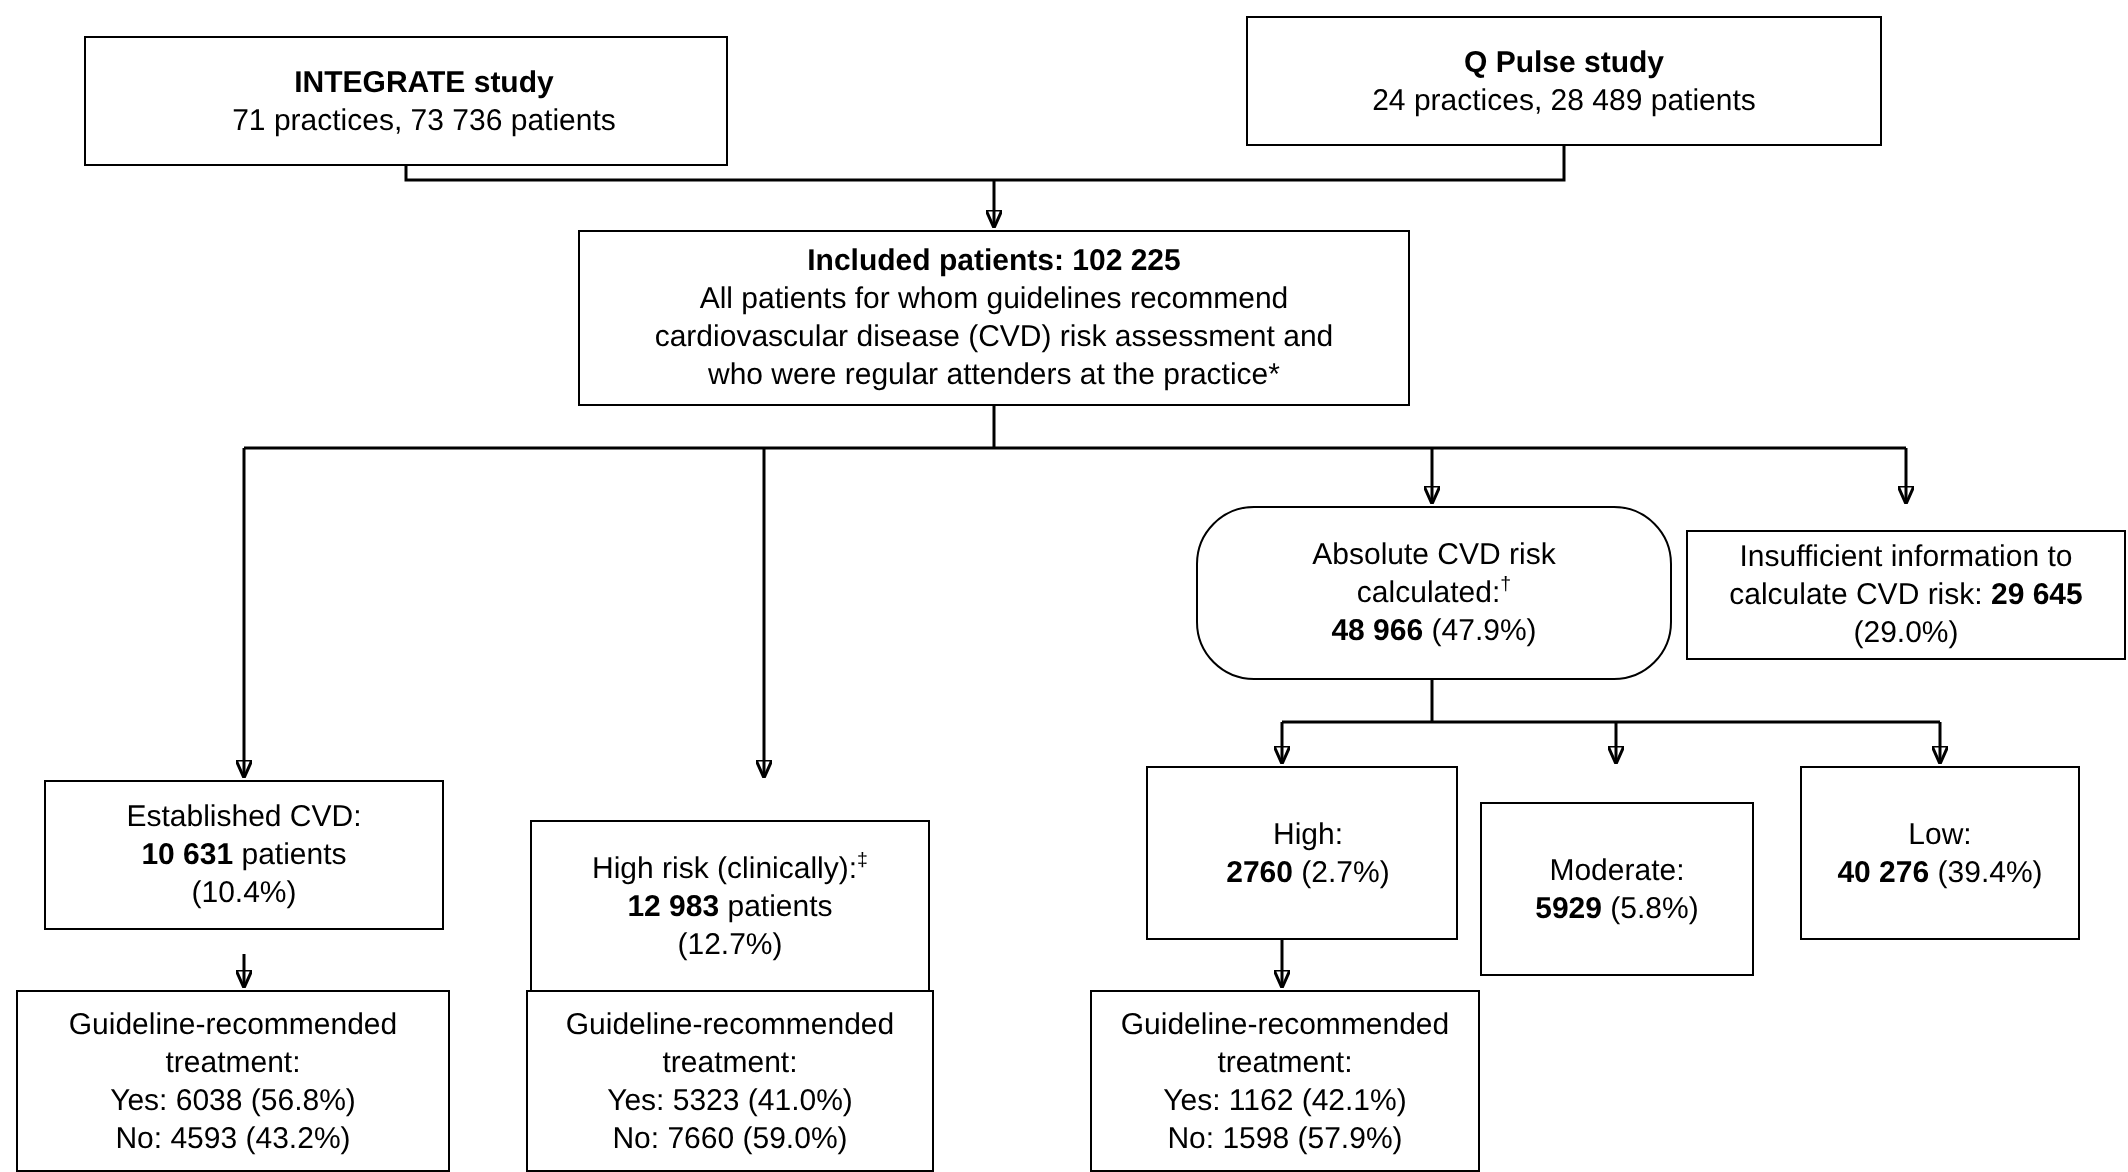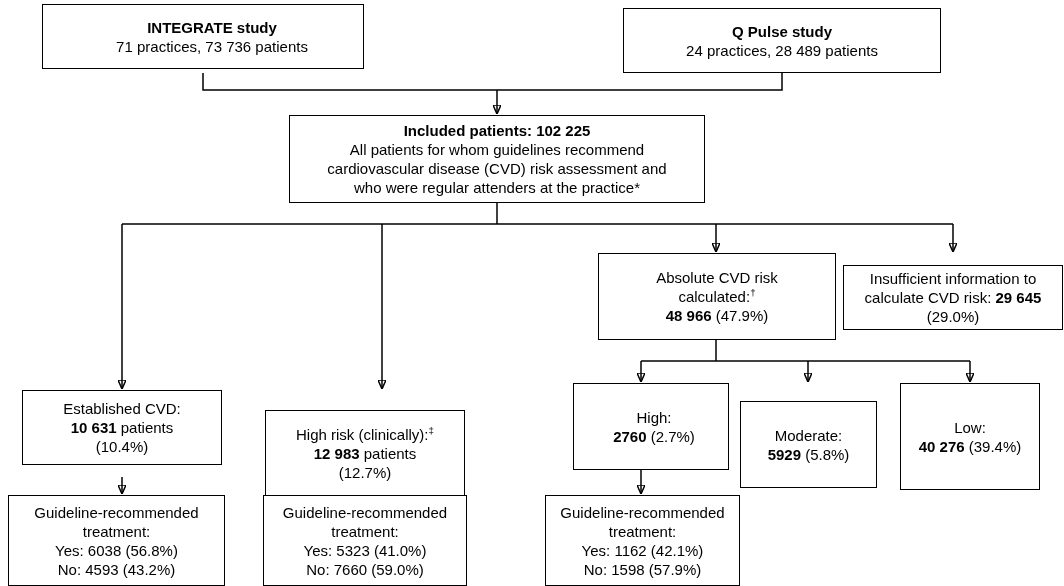--- a/index.html
+++ b/index.html
@@ -65,38 +65,38 @@
     <path d="M641,361 H970"></path>
     <path d="M641,361 V381" marker-end="url(#arrow)"></path>
     <path d="M808,361 V381" marker-end="url(#arrow)"></path>
     <path d="M970,361 V381" marker-end="url(#arrow)"></path>
 
     <path d="M122,477 V493" marker-end="url(#arrow)"></path>
     <path d="M382,477 V493" marker-end="url(#arrow)"></path>
     <path d="M641,470 V493" marker-end="url(#arrow)"></path>
   </svg>
 
-  <div class="box" style="left:42px; top:4px; width:322px; height:65px;padding-left:24px;">
+  <div class="box" style="left:42px; top:18px; width:322px; height:65px;padding-left:24px;">
     <div class="line b">INTEGRATE study</div>
     <div class="line">71 practices, 73 736 patients</div>
   </div>
 
   <div class="box" style="left:623px; top:8px; width:318px; height:65px;">
     <div class="line b">Q Pulse study</div>
     <div class="line">24 practices, 28 489 patients</div>
   </div>
 
   <div class="box" style="left:289px; top:115px; width:416px; height:88px;">
     <div class="line b">Included patients: 102 225</div>
     <div class="line">All patients for whom guidelines recommend</div>
     <div class="line">cardiovascular disease (CVD) risk assessment and</div>
     <div class="line">who were regular attenders at the practice*</div>
   </div>
 
-  <div class="box" style="left:598px; top:253px; width:238px; height:87px;">
+  <div class="box" style="left:598px; top:253px; width:238px; height:87px;border-radius:29px;">
     <div class="line">Absolute CVD risk</div>
     <div class="line"><span>calculated:</span><sup>†</sup></div>
     <div class="line"><span class="b">48 966</span><span> (47.9%)</span></div>
   </div>
 
   <div class="box" style="left:843px; top:253px; width:220px; height:65px;margin-top:12px;">
     <div class="line">Insufficient information to</div>
     <div class="line"><span>calculate CVD risk: </span><span class="b">29 645</span></div>
     <div class="line">(29.0%)</div>
   </div>
@@ -116,21 +116,21 @@
   <div class="box" style="left:573px; top:383px; width:156px; height:87px;padding-left:12px;">
     <div class="line">High:</div>
     <div class="line"><span class="b">2760</span><span> (2.7%)</span></div>
   </div>
 
   <div class="box" style="left:740px; top:401px; width:137px; height:87px;">
     <div class="line">Moderate:</div>
     <div class="line"><span class="b">5929</span><span> (5.8%)</span></div>
   </div>
 
-  <div class="box" style="left:900px; top:383px; width:140px; height:107px;">
+  <div class="box" style="left:900px; top:383px; width:140px; height:87px;">
     <div class="line">Low:</div>
     <div class="line"><span class="b">40 276</span><span> (39.4%)</span></div>
   </div>
 
   <div class="box" style="left:8px; top:495px; width:217px; height:91px;">
     <div class="line">Guideline-recommended</div>
     <div class="line">treatment:</div>
     <div class="line">Yes: 6038 (56.8%)</div>
     <div class="line">No: 4593 (43.2%)</div>
   </div>

